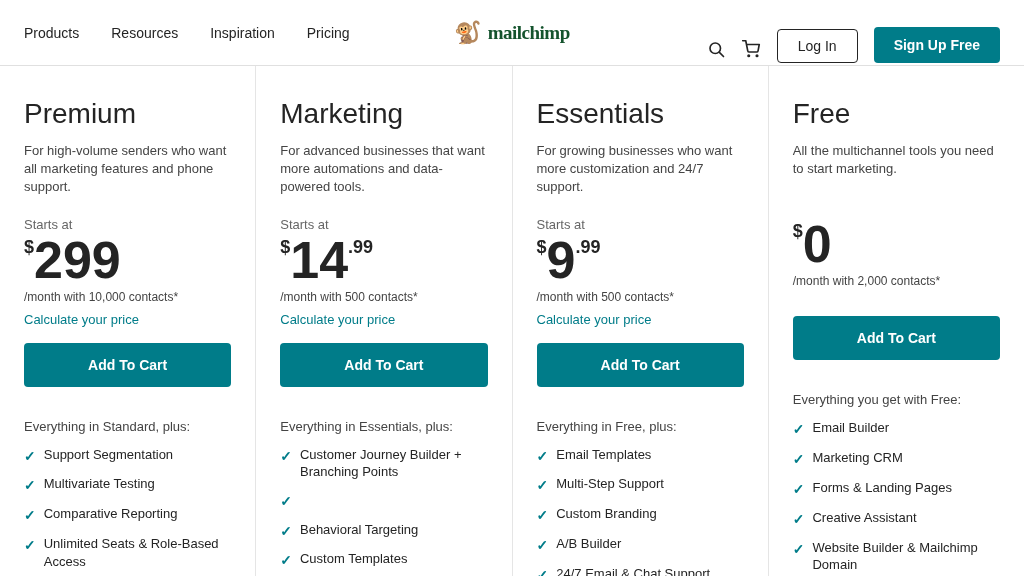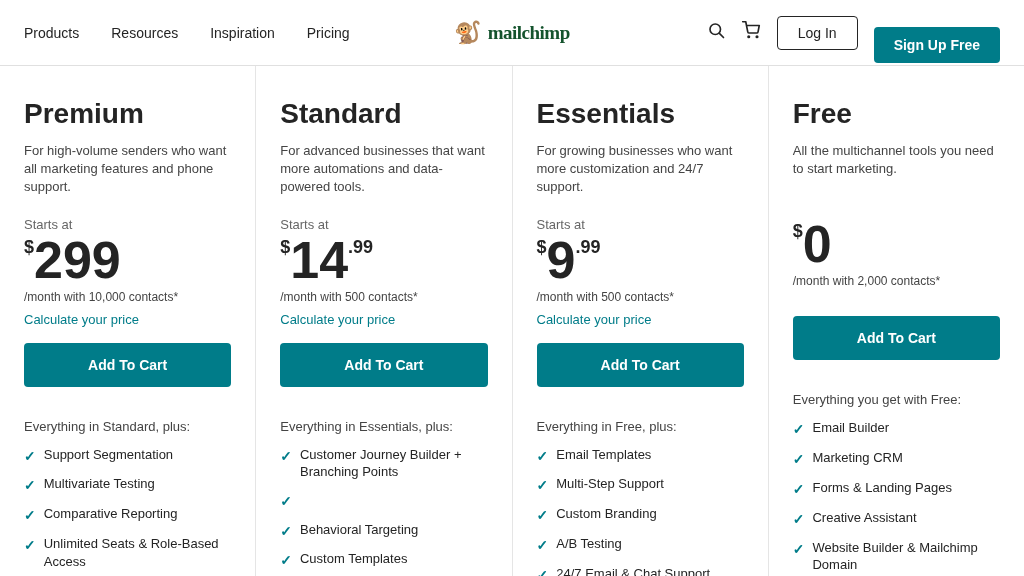--- a/index.html
+++ b/index.html
@@ -10,21 +10,21 @@
       display: flex;
       align-items: center;
       padding: 0 24px;
       height: 66px;
       border-bottom: 1px solid #e0e0e0;
       background: #fff;
     }
     .nav-left { display: flex; gap: 32px; align-items: center; }
     .nav-item { font-size: 14px; font-weight: 500; color: #242424; cursor: pointer; text-decoration: none; }
     .nav-logo { position: absolute; left: 50%; transform: translateX(-50%); display: flex; align-items: center; }
-    .nav-right { margin-left: auto; display: flex; align-items: center; gap: 16px; }
+    .nav-right { margin-left: auto; display: flex; align-items: flex-end; gap: 16px; }
     .nav-icon { cursor: pointer; color: #242424; font-size: 18px; }
     .btn-login {
       border: 1.5px solid #242424;
       background: #fff;
       color: #242424;
       padding: 8px 20px;
       border-radius: 4px;
       font-size: 14px;
       font-weight: 500;
       cursor: pointer;
@@ -51,21 +51,21 @@
     .plan-col {
       flex: 1;
       background: #fff;
       padding: 32px 24px 24px;
       border-right: 1px solid #e5e5e5;
       display: flex;
       flex-direction: column;
     }
     .plan-col:last-child { border-right: none; }
 
-    .plan-name { font-size: 28px; font-weight: 700; margin-bottom: 12px; color: #242424; }
+    .plan-name { font-size: 28px; font-weight: 400; margin-bottom: 12px; color: #242424; }
     .plan-desc { font-size: 13px; color: #444; line-height: 1.4; margin-bottom: 20px; min-height: 40px; }
 
     .price-block { margin-bottom: 4px; }
     .starts-at { font-size: 13px; color: #666; margin-bottom: 2px; }
     .price-row { display: flex; align-items: flex-start; line-height: 1; }
     .dollar-sign { font-size: 18px; font-weight: 700; margin-top: 4px; }
     .price-main { font-size: 52px; font-weight: 700; line-height: 1; }
     .price-cents { font-size: 18px; font-weight: 700; margin-top: 4px; }
     .price-sub { font-size: 12px; color: #444; margin-top: 4px; margin-bottom: 4px; }
     .calc-link { font-size: 13px; color: #007c89; text-decoration: none; cursor: pointer; margin-bottom: 16px; display: block; }
@@ -181,21 +181,21 @@
 
         <li>
           <span class="check-icon">✓</span>
           <span>Phone Support</span>
         </li>
 
     </ul>
 
   </div>
     <div class="plan-col">
-    <div class="plan-name">Standard</div>
+    <div class="plan-name">Marketing</div>
     <div class="plan-desc">For advanced businesses that want more automations and data-powered tools.</div>
     <div class="price-block">
       <div class="starts-at">Starts at</div>
       <div class="price-row">
         <span class="dollar-sign">$</span>
         <span class="price-main">14</span>
         <span class="price-cents">.99</span>
       </div>
       <div class="price-sub">/month with 500 contacts*</div>
     </div>
@@ -258,21 +258,21 @@
           <span>Multi-Step Support</span>
         </li>
 
         <li>
           <span class="check-icon">✓</span>
           <span>Custom Branding</span>
         </li>
 
         <li>
           <span class="check-icon">✓</span>
-          <span>A/B Testing</span>
+          <span>A/B Builder</span>
         </li>
 
         <li>
           <span class="check-icon">✓</span>
           <span>24/7 Email &amp; Chat Support</span>
         </li>
 
     </ul>
 
   </div>

